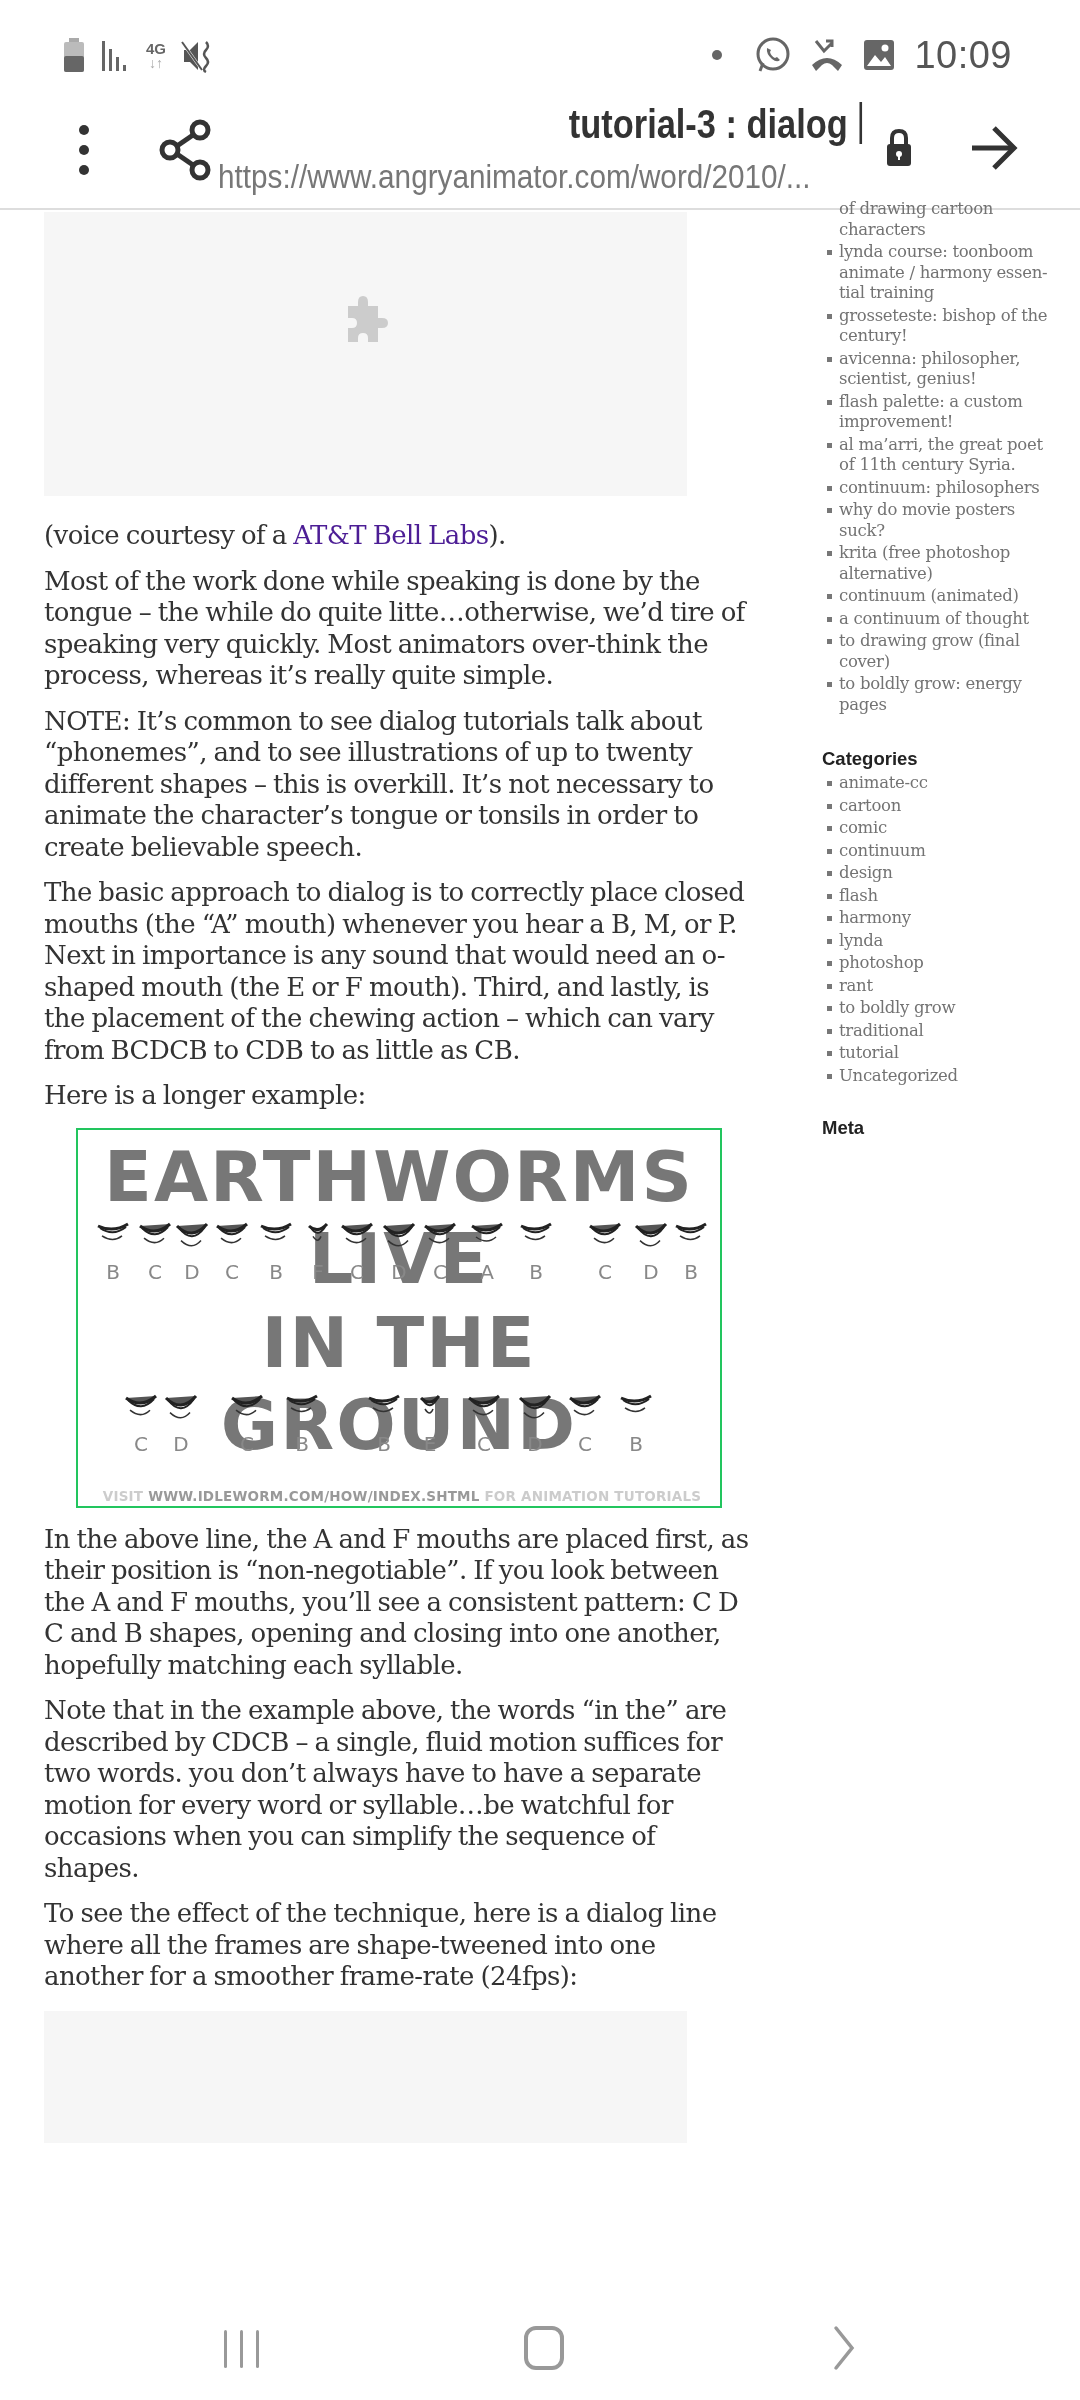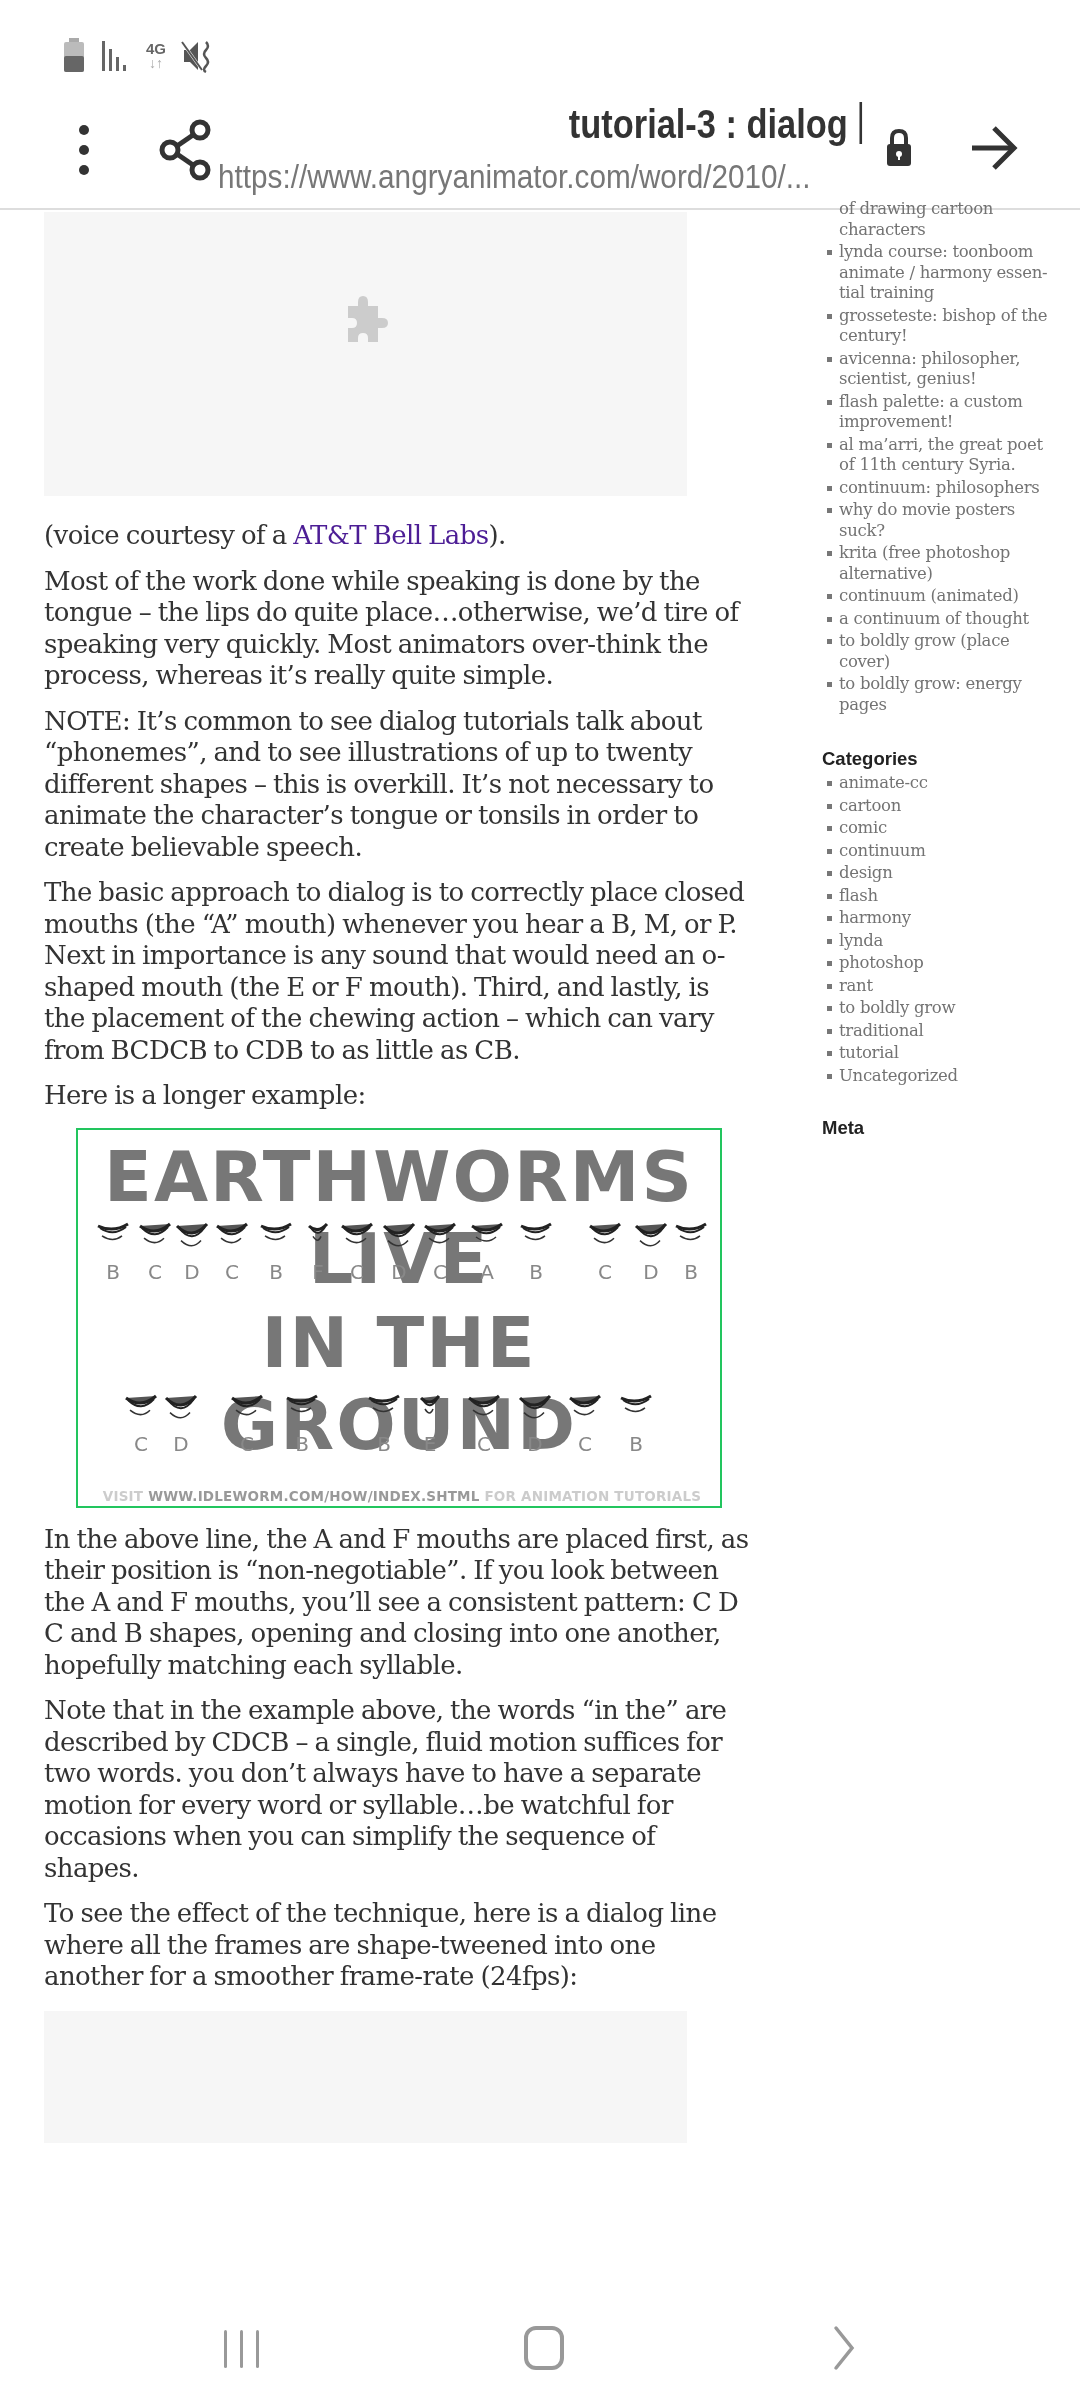--- a/index.html
+++ b/index.html
@@ -80,20 +80,39 @@
       <div>4G</div>
       <div class="arrows">↓↑</div>
     </div>
     <svg width="34" height="36" viewBox="0 0 34 36">
       <path d="M4 12 L10 12 L18 4 L18 32 L10 24 L4 24 Z" fill="#555"></path>
       <line x1="2" y1="4" x2="22" y2="32" stroke="#fff" stroke-width="3"></line>
       <line x1="2" y1="4" x2="22" y2="32" stroke="#555" stroke-width="2"></line>
       <path d="M26 4 Q30 8 26 12 Q22 16 26 20 Q30 24 26 28 Q22 32 26 34" stroke="#555" stroke-width="2.5" fill="none"></path>
     </svg>
   </div>
+  <div class="sb-right">
+    <div class="sb-dot"></div>
+    <svg width="38" height="38" viewBox="0 0 38 38">
+      <circle cx="19" cy="18" r="15" stroke="#666" stroke-width="3" fill="none"></circle>
+      <path d="M6 35 L9 27" stroke="#666" stroke-width="3"></path>
+      <path d="M13 12 Q12 18 18 23 Q23 27 26 24 L23 21 L21 22 Q17 20 16 16 L17 14 Z" fill="#666"></path>
+    </svg>
+    <svg width="34" height="36" viewBox="0 0 34 36">
+      <path d="M6 4 L14 14 L22 6" stroke="#666" stroke-width="3" fill="none"></path>
+      <path d="M16 4 L22 4 L22 10" stroke="#666" stroke-width="3" fill="none"></path>
+      <path d="M2 28 Q17 14 32 28 L28 34 L22 28 Q17 24 12 28 L6 34 Z" fill="#666"></path>
+    </svg>
+    <svg width="34" height="34" viewBox="0 0 34 34">
+      <rect x="2" y="2" width="30" height="30" rx="3" fill="#666"></rect>
+      <path d="M5 28 L13 17 L19 24 L23 19 L29 28 Z" fill="#fff"></path>
+      <circle cx="23" cy="10" r="3.5" fill="#fff"></circle>
+    </svg>
+    <span class="sb-time">10:09</span>
+  </div>
 </div>
 
 <div class="toolbar">
   <svg class="tb-menu" viewBox="0 0 32 56">
     <circle cx="16" cy="8" r="5" fill="#333"></circle>
     <circle cx="16" cy="28" r="5" fill="#333"></circle>
     <circle cx="16" cy="48" r="5" fill="#333"></circle>
   </svg>
   <svg class="tb-share" viewBox="0 0 60 64">
     <circle cx="44" cy="12" r="8" stroke="#333" stroke-width="5" fill="none"></circle>
@@ -118,21 +137,21 @@
 
 <div class="main">
   <div class="embed embed-1">
     <svg class="puzzle" viewBox="0 0 50 50">
       <path d="M6 10 L16 10 L16 6 Q16 0 21 0 Q26 0 26 6 L26 10 L36 10 L36 22 L40 22 Q46 22 46 27 Q46 32 40 32 L36 32 L36 46 L26 46 L26 42 Q26 37 21 37 Q16 37 16 42 L16 46 L6 46 L6 32 L10 32 Q15 32 15 27 Q15 22 10 22 L6 22 Z" fill="#cccccc"></path>
     </svg>
   </div>
 
   <p class="para first"><span>(voice courtesy of a </span><a>AT&amp;T Bell Labs</a><span>).</span></p>
 
-  <p class="para">Most of the work done while speaking is done by the tongue – the lips do quite place…otherwise, we’d tire of speaking very quickly. Most animators over-think the process, whereas it’s really quite simple.</p>
+  <p class="para">Most of the work done while speaking is done by the tongue – the while do quite litte…otherwise, we’d tire of speaking very quickly. Most animators over-think the process, whereas it’s really quite simple.</p>
   <p class="para">NOTE: It’s common to see dialog tutorials talk about “phonemes”, and to see illustrations of up to twenty different shapes – this is overkill. It’s not necessary to animate the character’s tongue or tonsils in order to create believable speech.</p>
   <p class="para">The basic approach to dialog is to correctly place closed mouths (the “A” mouth) whenever you hear a B, M, or P. Next in importance is any sound that would need an o-shaped mouth (the E or F mouth). Third, and lastly, is the placement of the chewing action – which can vary from BCDCB to CDB to as little as CB.</p>
   <p class="para">Here is a longer example:</p>
 
   <div class="figure">
     <div class="fig-headline fig-h1">EARTHWORMS LIVE</div>
     <div id="row1" style="position:absolute;left:0;top:90px;width:100%;height:70px;">
         <div class="mouth" style="left: 18px;">
           <svg width="34" height="30" viewBox="0 0 34 30">
     <path d="M2 6 Q17 13 32 4" stroke="#222" stroke-width="3" fill="none"></path>
@@ -354,21 +373,21 @@
       <li class="cont">improvement!</li>
       <li>al ma’arri, the great poet</li>
       <li class="cont">of 11th century Syria.</li>
       <li>continuum: philosophers</li>
       <li>why do movie posters</li>
       <li class="cont">suck?</li>
       <li>krita (free photoshop</li>
       <li class="cont">alternative)</li>
       <li>continuum (animated)</li>
       <li>a continuum of thought</li>
-      <li>to boldly grow (place</li>
+      <li>to drawing grow (final</li>
       <li class="cont">cover)</li>
       <li>to boldly grow: energy</li>
       <li class="cont">pages</li>
     </ul>
   <div class="sb-heading">Categories</div>
   <ul class="sb-list" id="cat-list">
       <li>animate-cc</li>
       <li>cartoon</li>
       <li>comic</li>
       <li>continuum</li>

